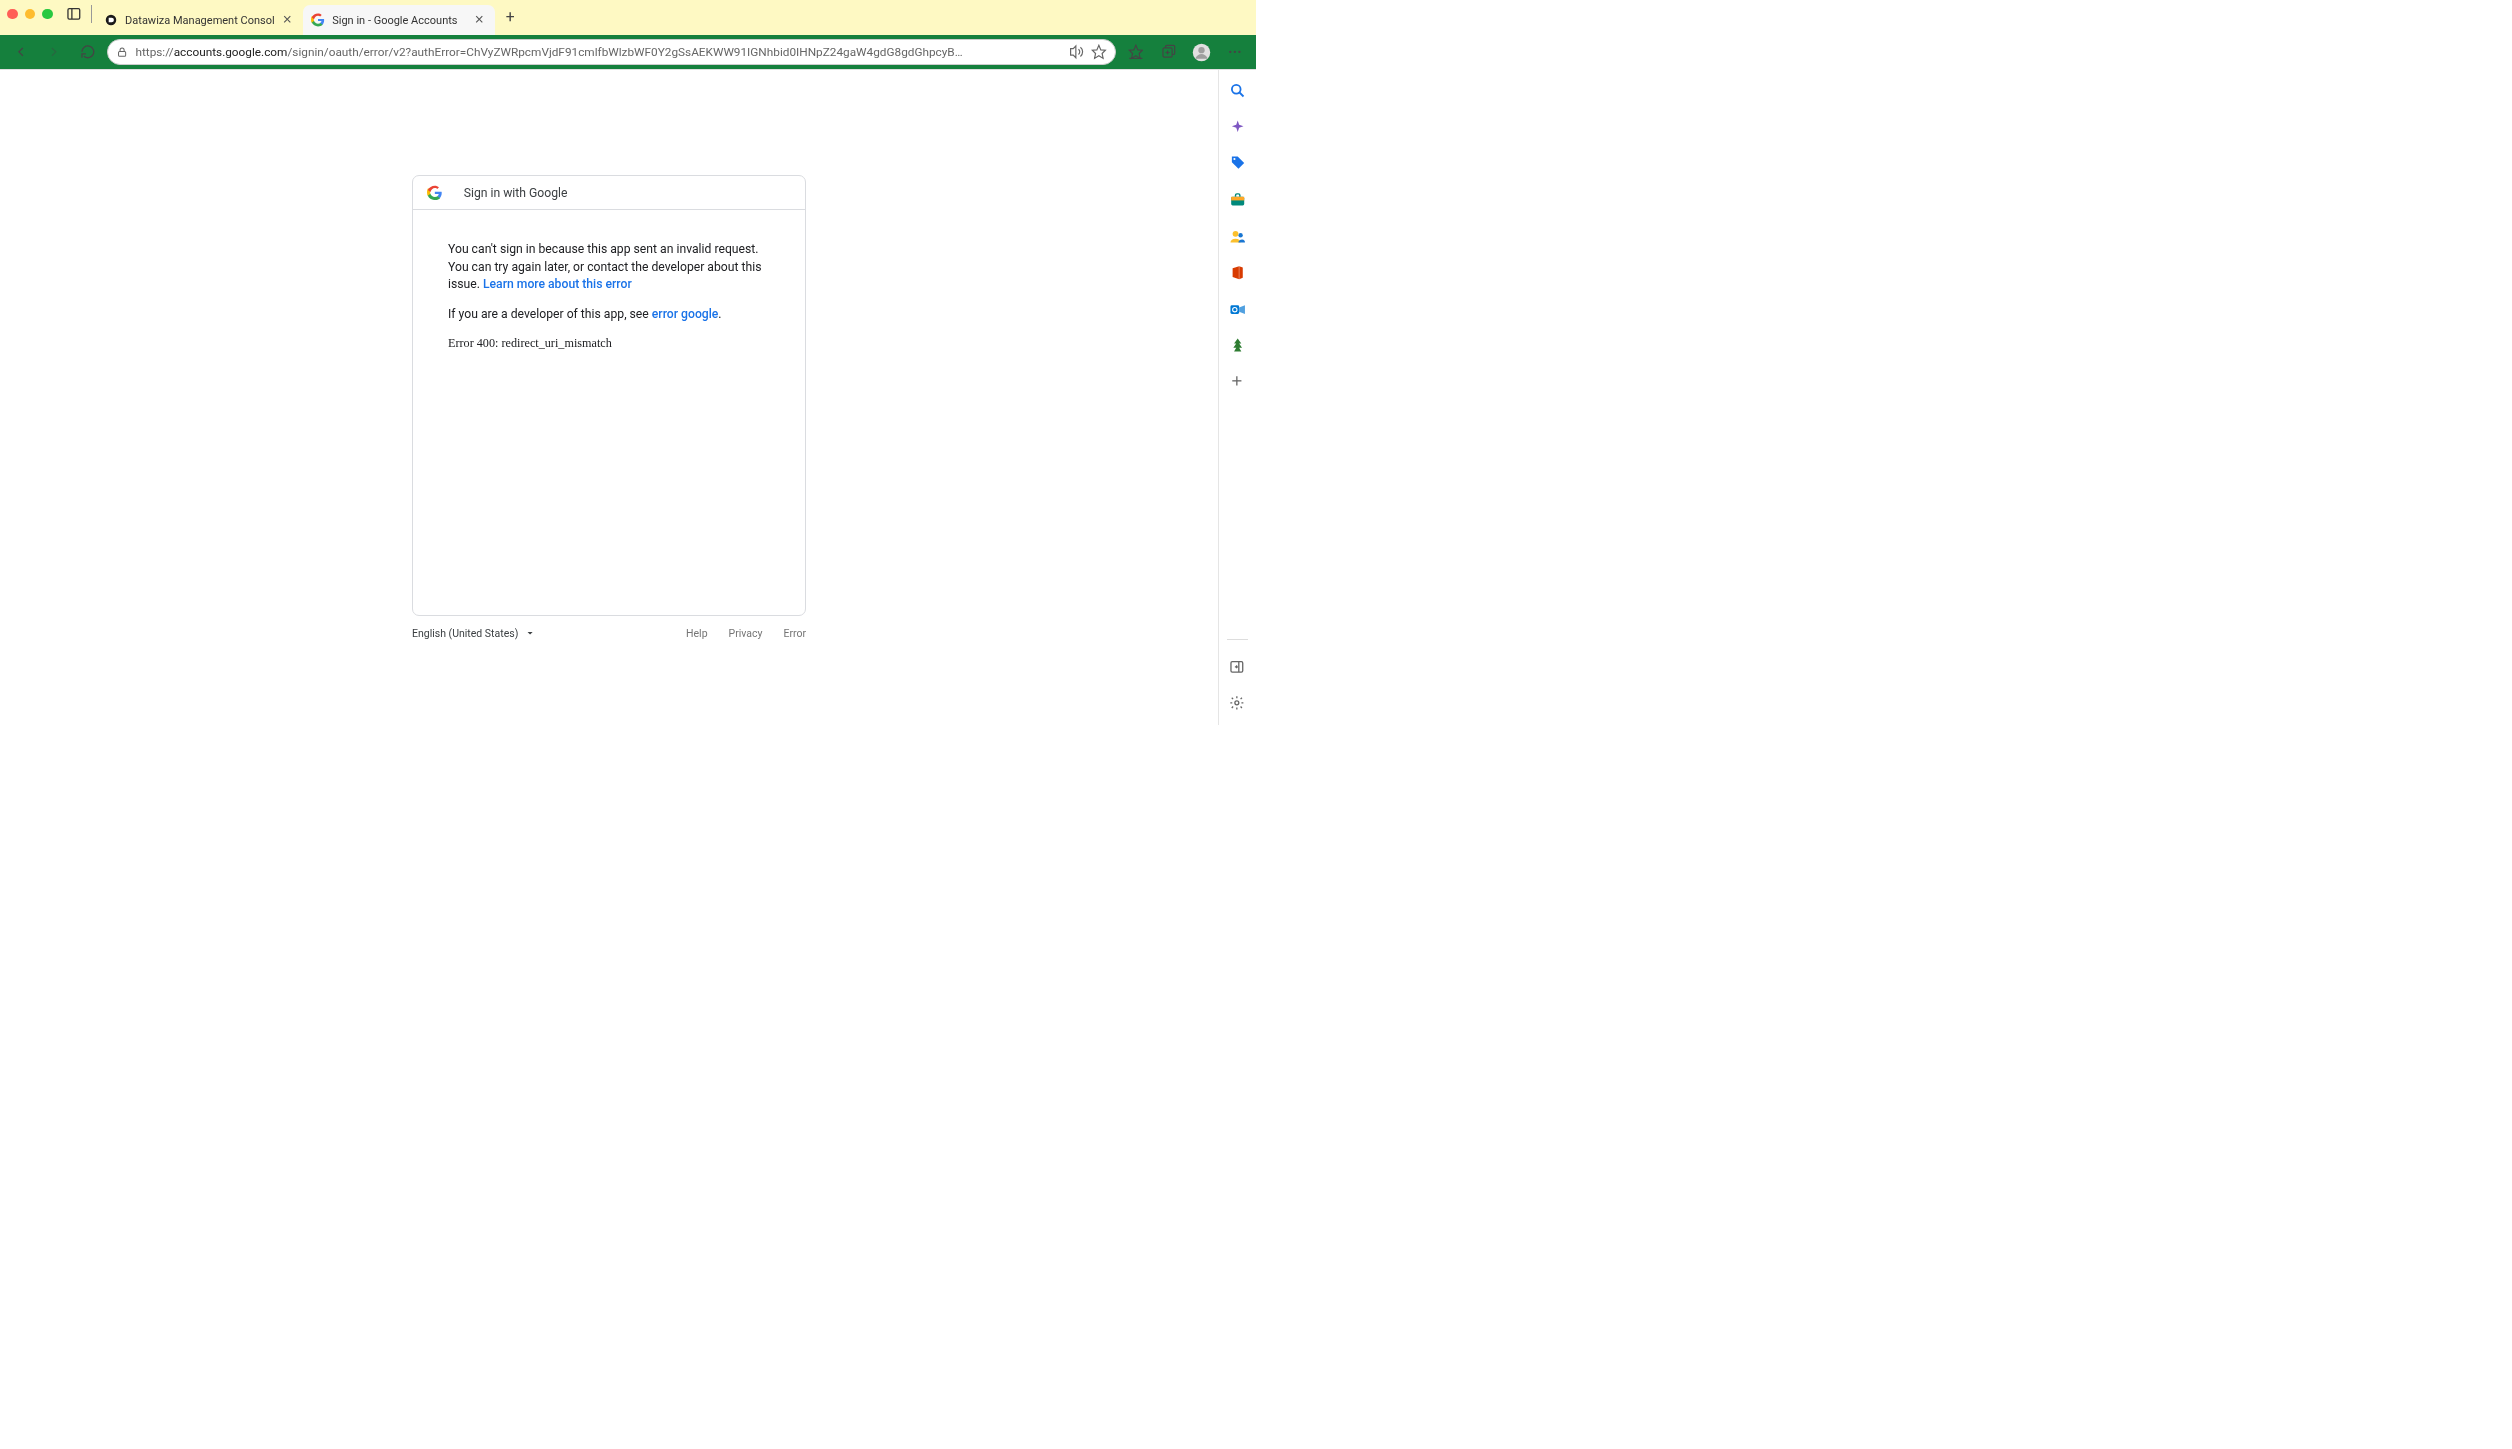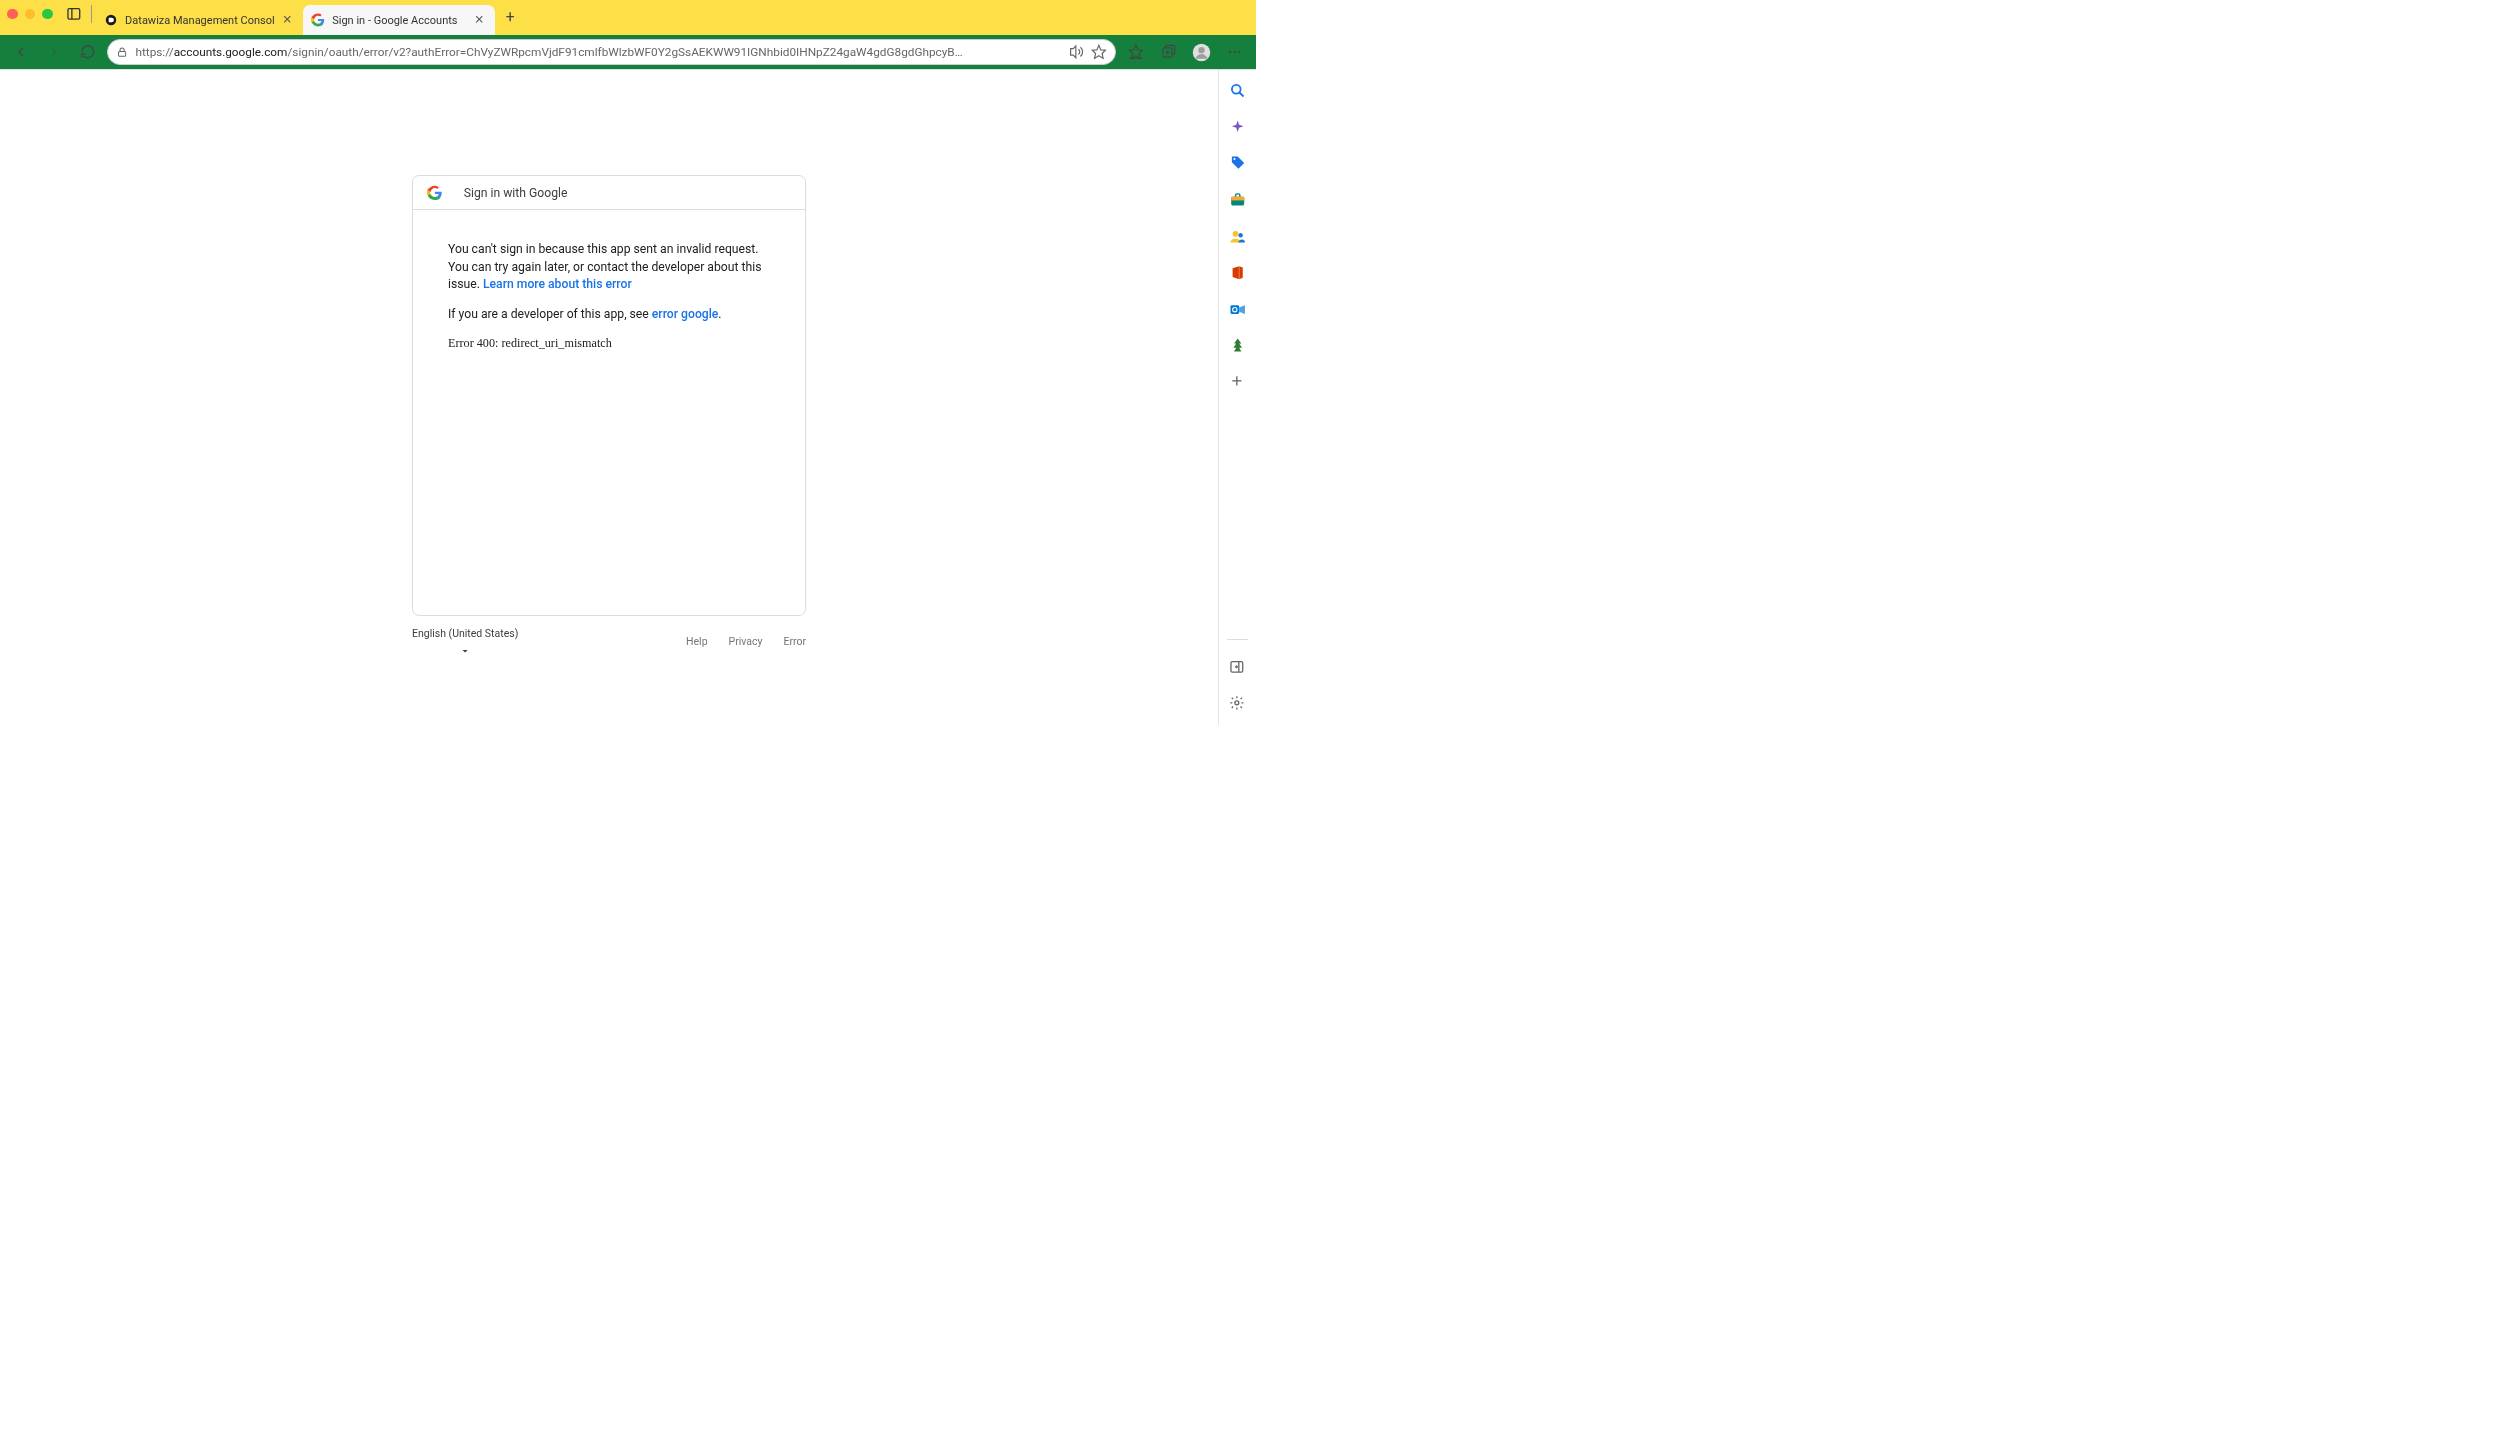--- a/index.html
+++ b/index.html
@@ -6,21 +6,21 @@
     body {
       font-family: -apple-system, BlinkMacSystemFont, "Segoe UI", Roboto, Arial, sans-serif;
       background: #fff;
       width: 1256px;
       height: 725px;
       overflow: hidden;
     }
     
     
     .browser-chrome {
-      background: #fde047;
+      background: #fef9c3;
       height: 35px;
       display: flex;
       align-items: flex-end;
       padding-left: 7px;
     }
     .traffic-lights {
       display: flex;
       gap: 7px;
       align-items: center;
       align-self: center;
@@ -203,21 +203,20 @@
       align-items: center;
       margin-top: 10.5px;
       font-size: 10.5px;
     }
     .lang-select {
       color: #3c4043;
       display: flex;
       align-items: center;
       gap: 5.2px;
       cursor: pointer;
-      flex-direction: column;
     }
     .footer-links {
       display: flex;
       gap: 21px;
     }
     .footer-links span { color: #757575; cursor: pointer; }
     
   </style>
 </head>
 <body>

